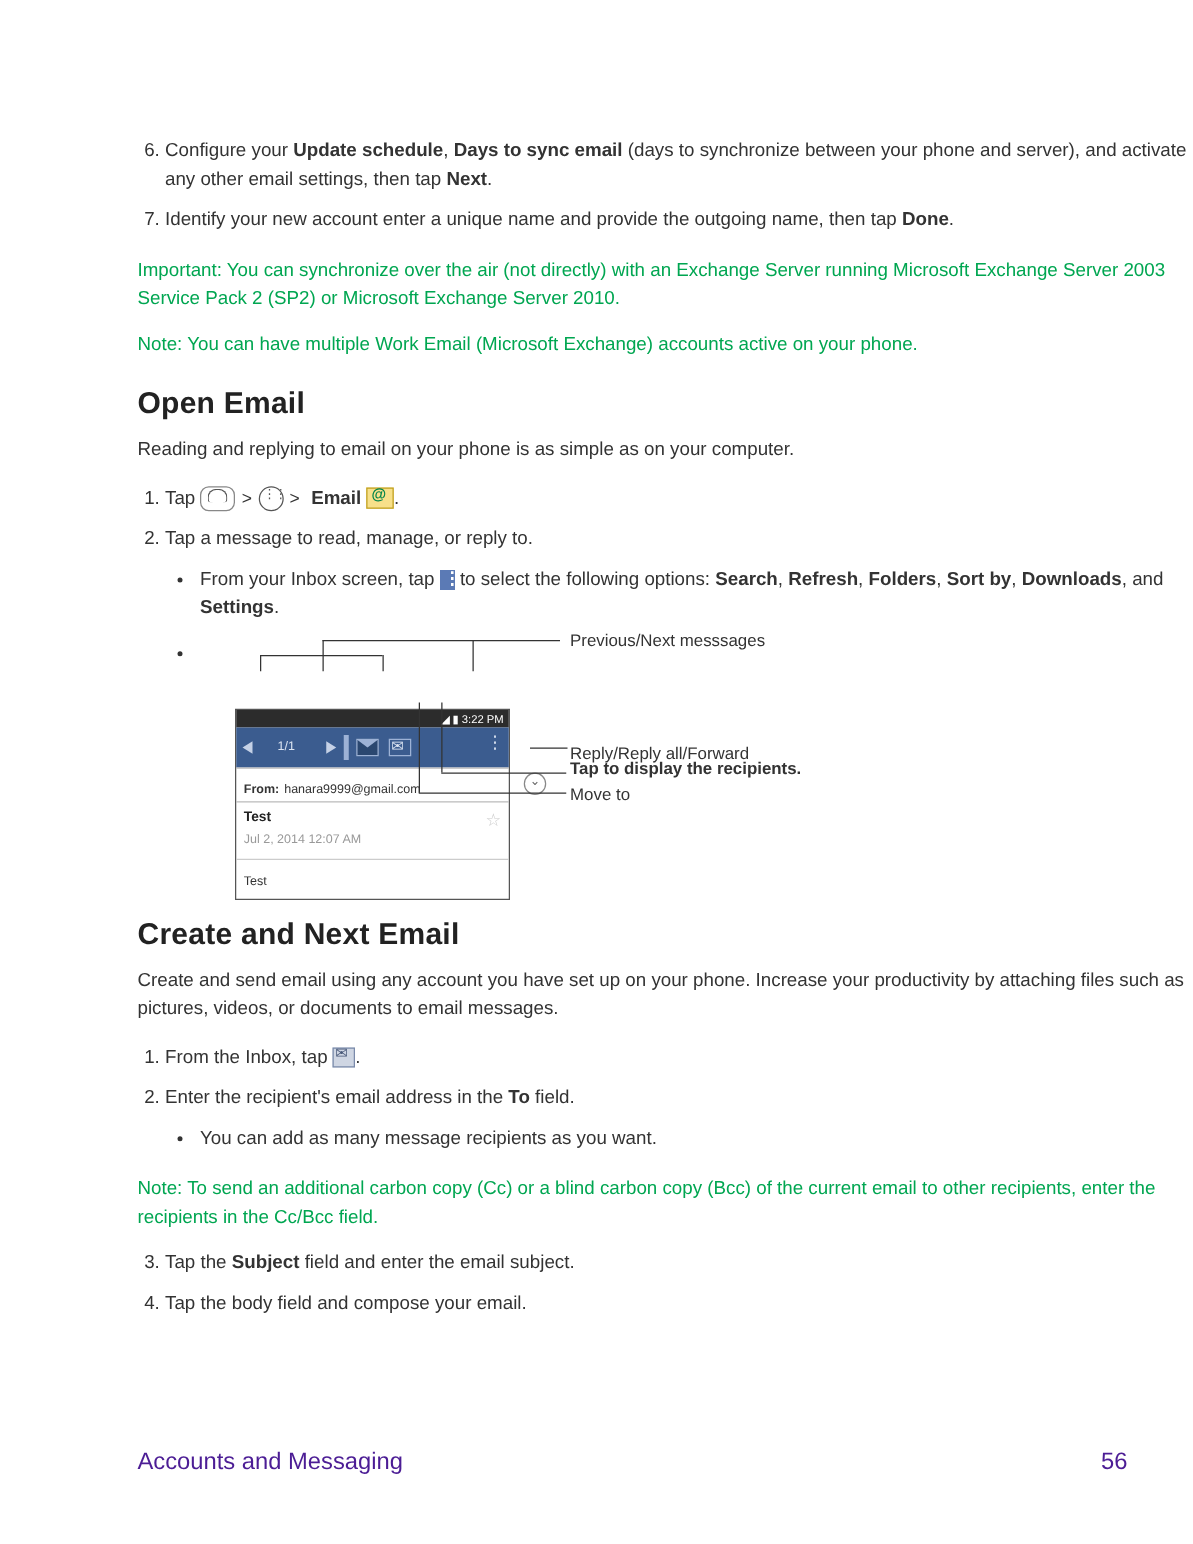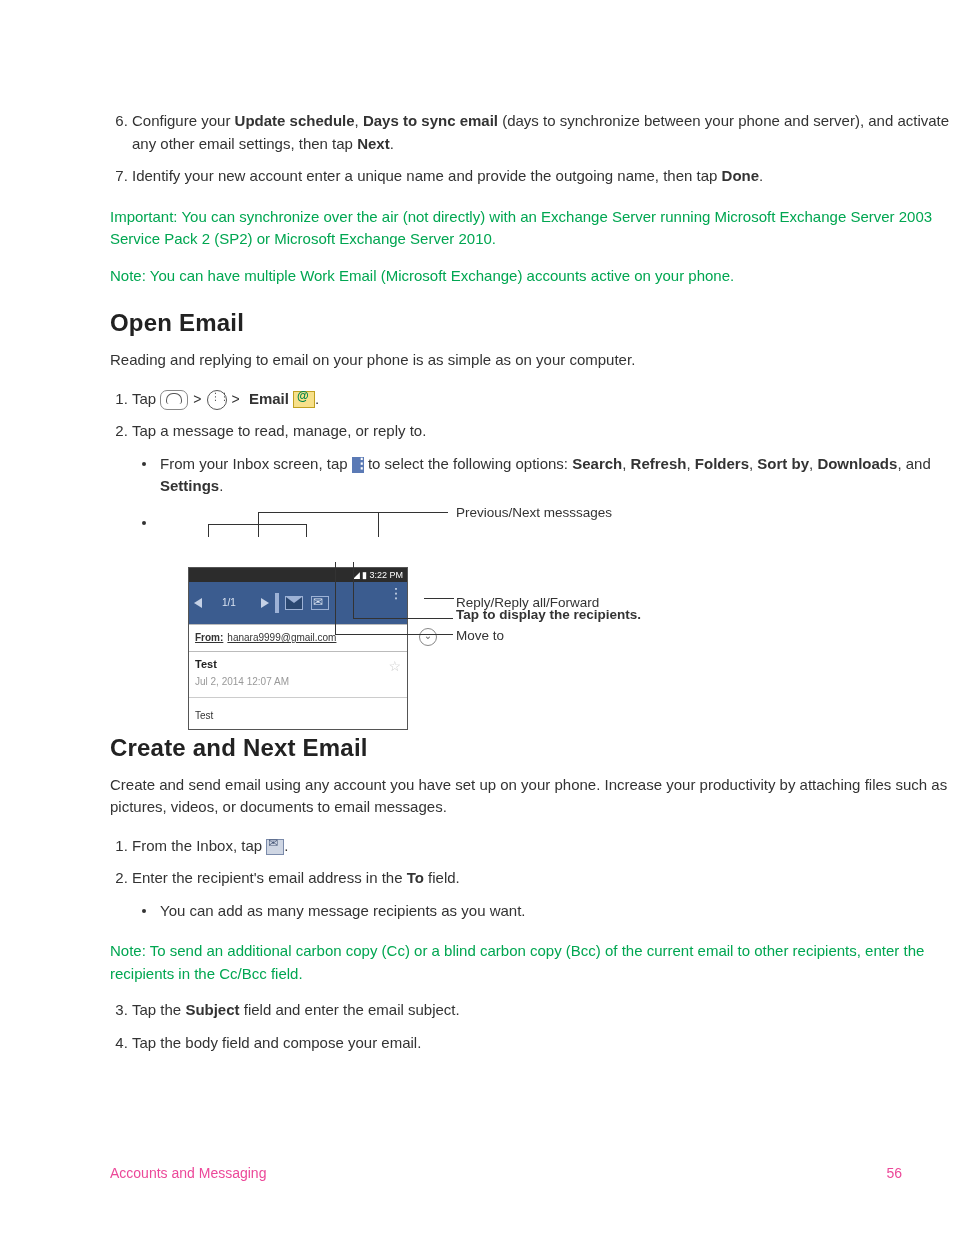--- a/index.html
+++ b/index.html
@@ -192,21 +192,21 @@
     height: 14px;
     background: #2c2c2c;
     color: #fff;
     font-size: 9px;
     text-align: right;
     padding: 0 4px;
     line-height: 14px;
   }
   .statusbar span.sig { margin-right: 2px; }
   .appbar {
-    height: 42px;
+    height: 32px;
     background: #3b5c8f;
     display: flex;
     align-items: center;
     position: relative;
   }
   .appbar .tri-left, .appbar .tri-right {
     width: 0; height: 0;
     border-top: 5px solid transparent;
     border-bottom: 5px solid transparent;
   }
@@ -252,25 +252,24 @@
     color: #dbe4f2;
     font-size: 14px;
     line-height: 1;
     top: 4px;
   }
   .fromrow {
     display: flex;
     height: 22px;
     border-top: 1px solid #bbb;
     border-bottom: 1px solid #bbb;
-    align-items: center;
+    align-items: flex-end;
     padding: 2px 6px;
     font-size: 10px;
     position: relative;
-    text-decoration: underline;
   }
   .fromrow .lbl { font-weight: bold; margin-right: 4px;}
   .chev {
     position: absolute;
     right: -30px;
     top: 3px;
     width: 16px; height: 16px;
     border: 1px solid #888;
     border-radius: 50%;
     background: #fff;
@@ -316,22 +315,22 @@
     width: 1px;
   }
 
   .footer {
     position: absolute;
     bottom: 54px;
     left: 110px;
     right: 52px;
     display: flex;
     justify-content: space-between;
-    font-size: 14px;
-    color: #ec4899;
+    font-size: 19px;
+    color: #4c1d95;
   }
 </style>
 </head>
 <body>
 
 <div class="page">
   <div class="content">
 
     <ol class="main" start="6">
       <li>

